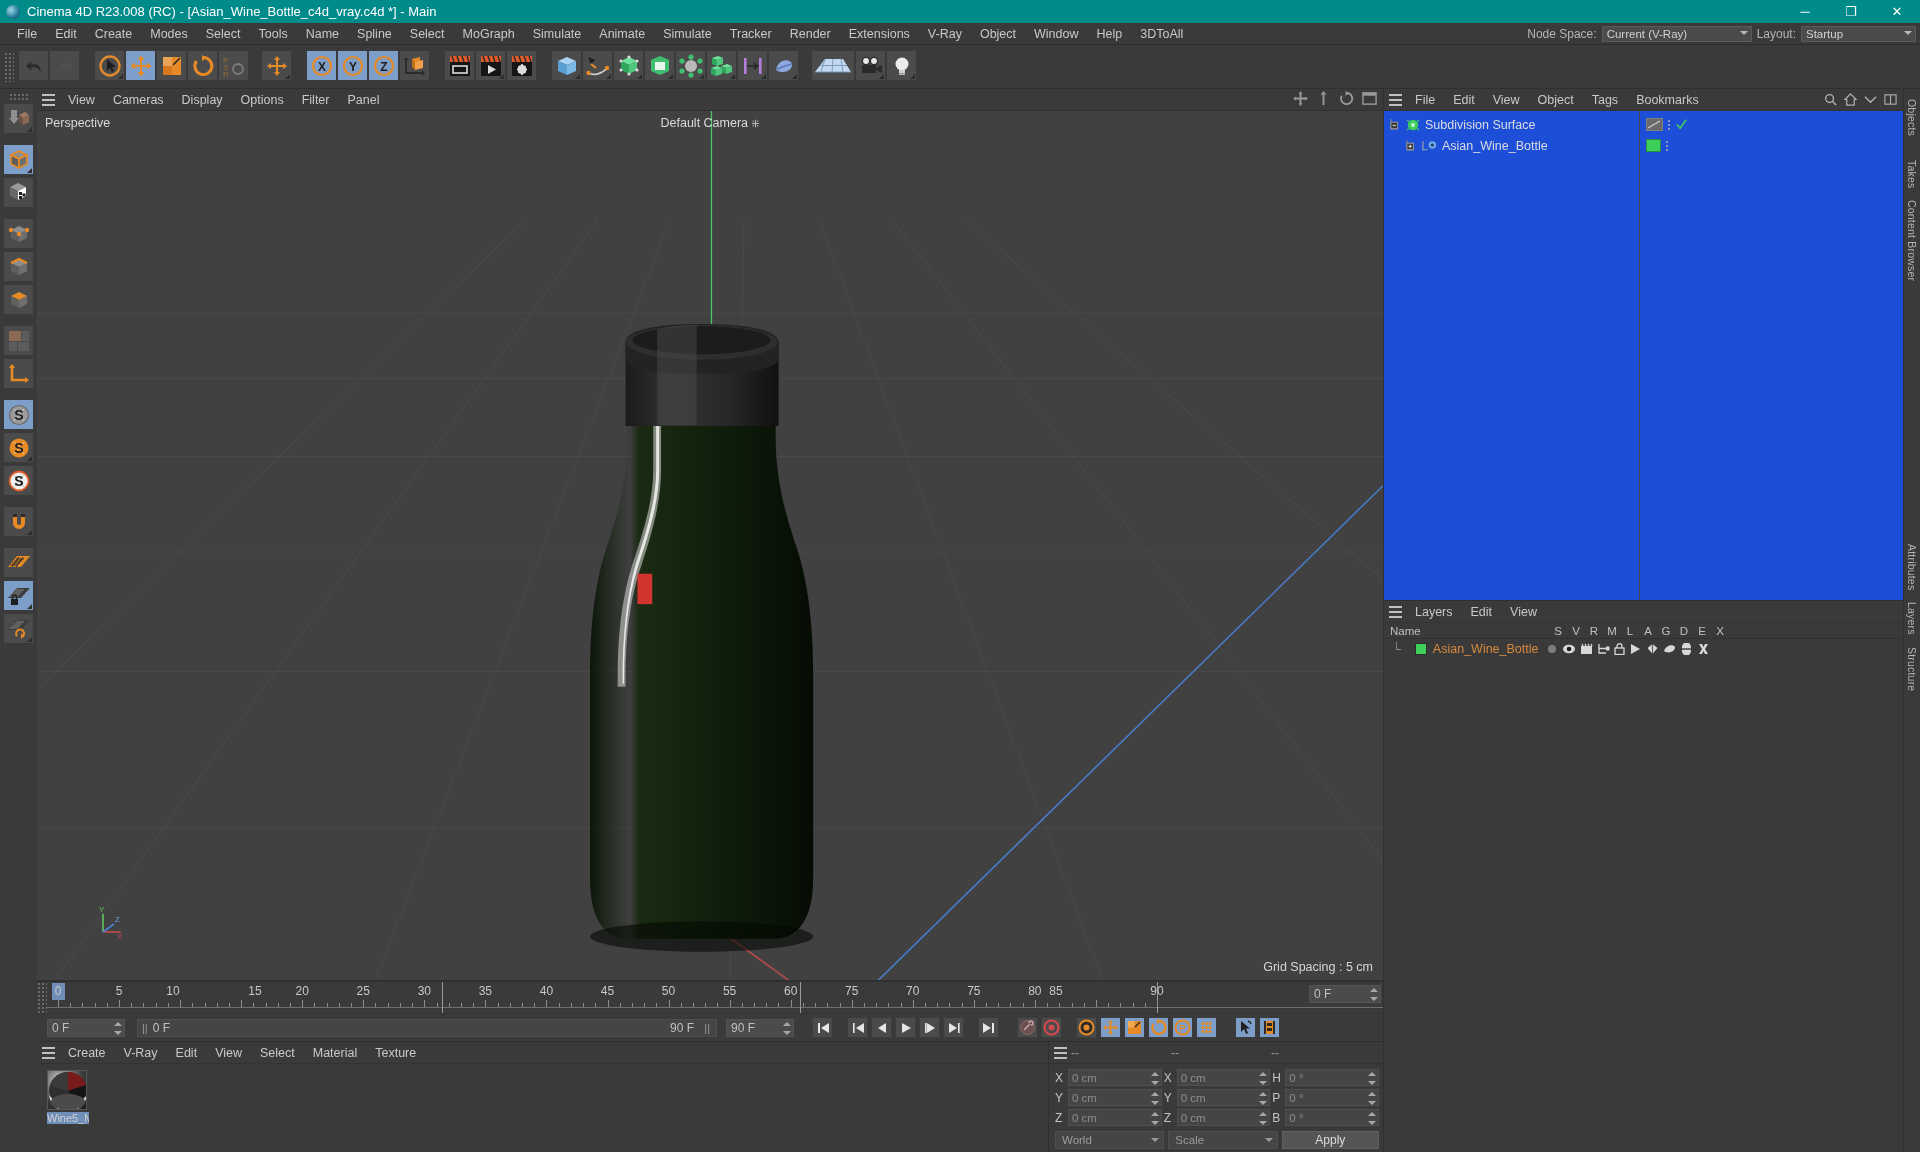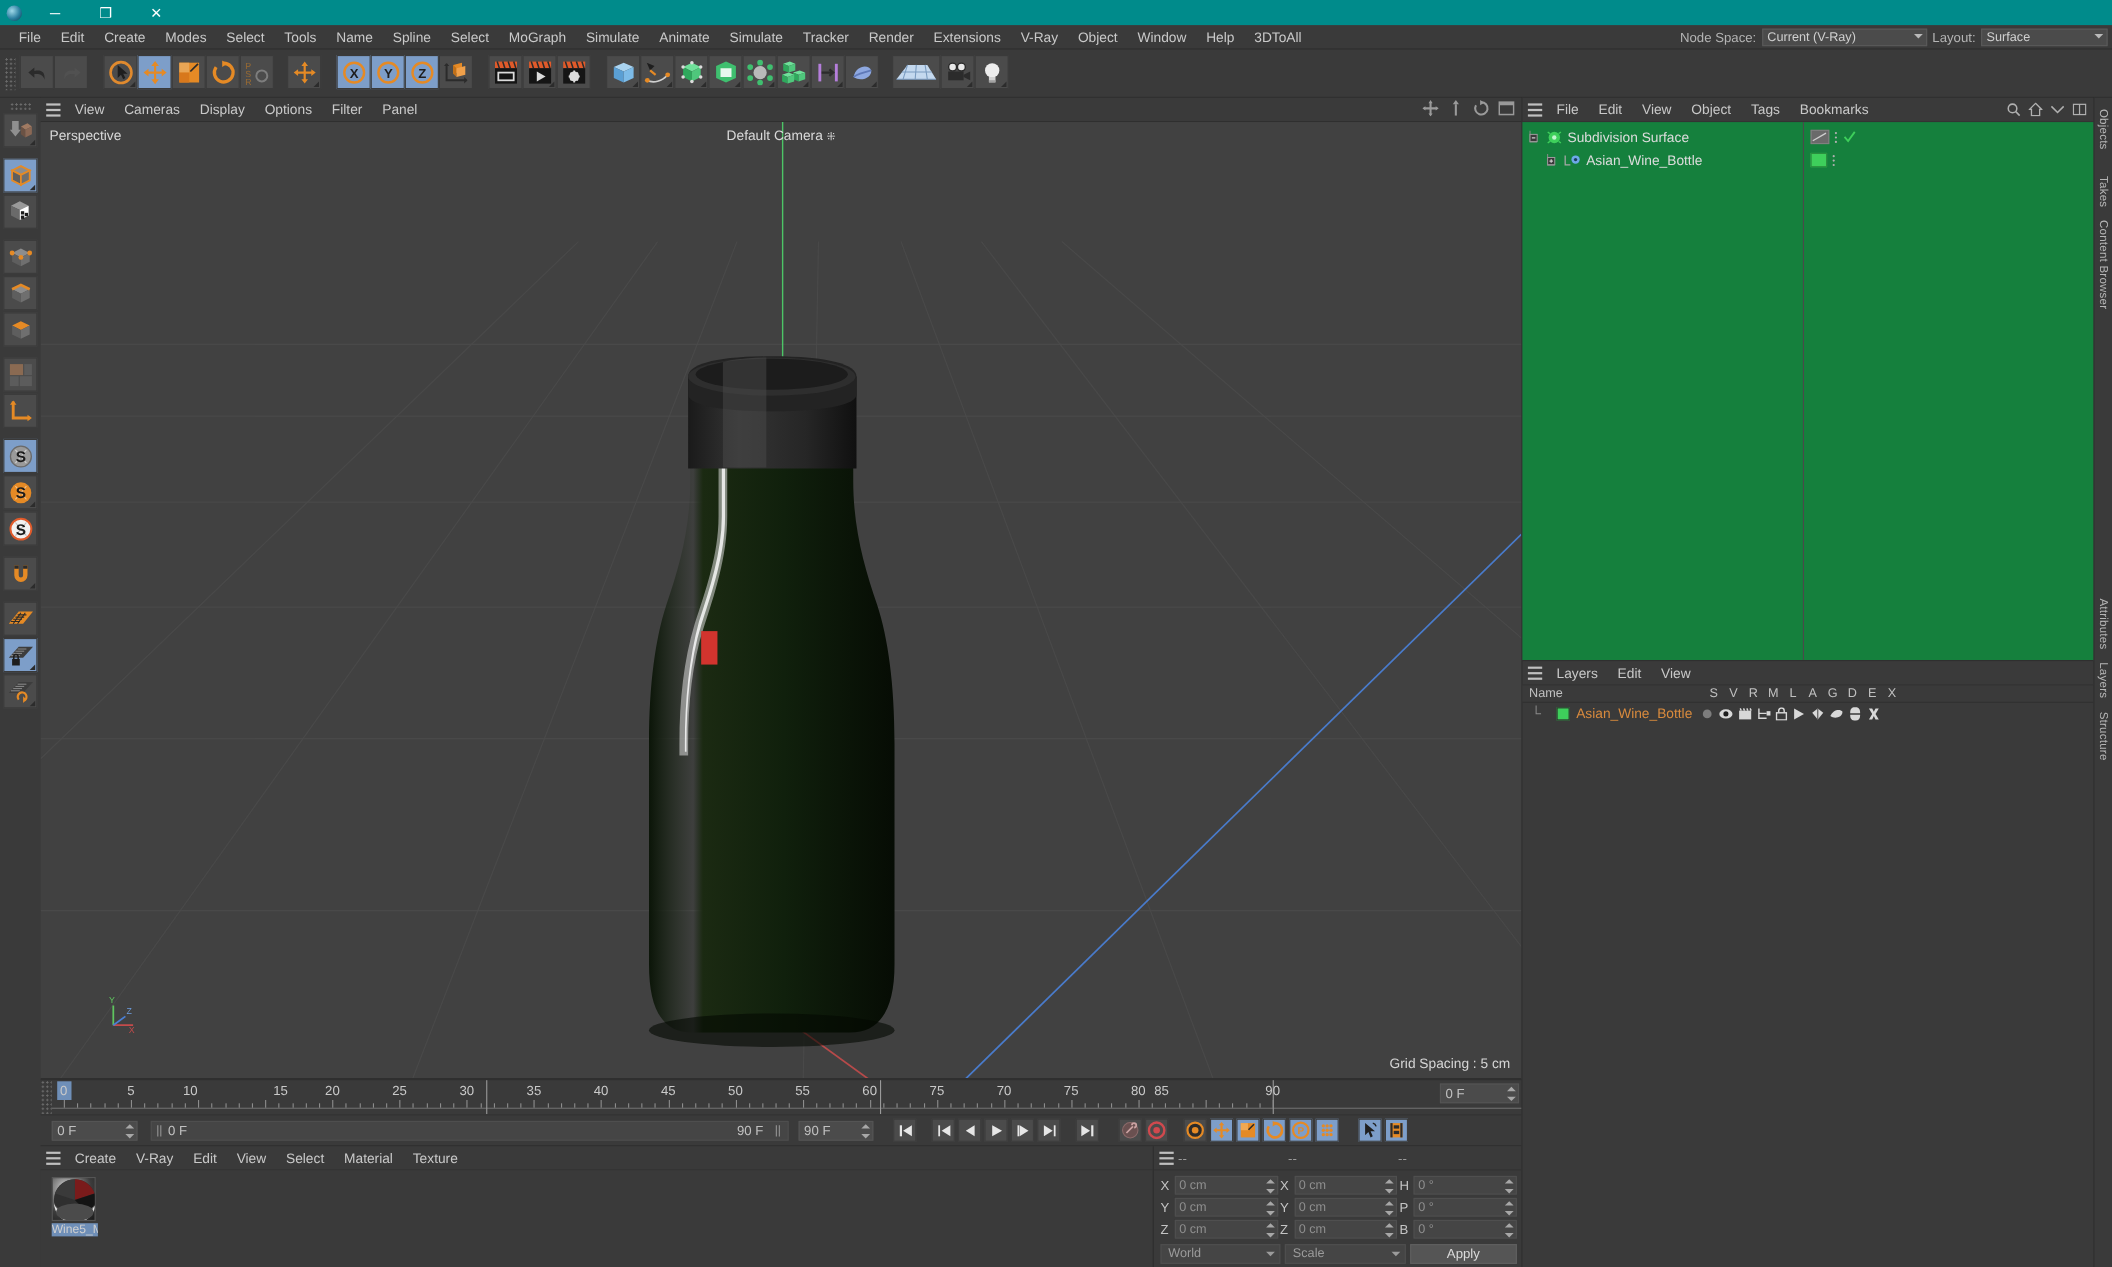--- a/index.html
+++ b/index.html
@@ -135,21 +135,21 @@
   .cbtn { background:#555;border:1px solid #606060;height:18px;flex:1 1 0;
           font-size:12px;color:#dcdcdc;display:flex;align-items:center;justify-content:center;}
 
   
   #rightcol { width:520px; flex:0 0 520px; display:flex; flex-direction:column;
               background:#3a3a3a; border-left:1px solid #2f2f2f; }
   #objman { height:512px; display:flex; flex-direction:column; border-bottom:1px solid #2f2f2f; }
   #objman .obar, #layman .obar { height:22px; display:flex; align-items:center; border-bottom:1px solid #333; position:relative;}
   #objman .obar .mi, #layman .obar .mi { padding:0 9px;height:22px;line-height:22px;font-size:12.5px;color:#c9c9c9;}
   .obar-icons { position:absolute; right:6px; top:4px; display:flex; gap:7px; align-items:center;}
-  #obj-tree { flex:1 1 auto; background:#15803d; padding-top:3px; position:relative; }
+  #obj-tree { flex:1 1 auto; background:#1d4ed8; padding-top:3px; position:relative; }
   .obj-row { height:21px; display:flex; align-items:center; font-size:12.5px; position:relative; }
   .obj-name { color:#dcdcdc; margin-left:4px; }
   .obj-dots { display:flex; flex-direction:column; gap:2px; }
   .obj-dots i { width:2px;height:2px;background:#b0b0b0;display:block;border-radius:50%; }
   .obj-col-sep { position:absolute; left:255px; top:0; bottom:0; width:1px; background:#4a4a4a; }
 
   #layman { flex:1 1 auto; display:flex; flex-direction:column; }
   #lay-head { height:16px; display:flex; align-items:center; background:#3a3a3a;
               border-bottom:1px solid #313131; font-size:11.5px; color:#c0c0c0; }
   #lay-head .nm { width:165px; padding-left:6px; }
@@ -168,20 +168,21 @@
 
   .burger-sm { width:22px;height:22px;display:flex;flex-direction:column;
      align-items:center;justify-content:center;gap:3px;flex:0 0 22px; }
   .burger-sm i{display:block;width:13px;height:2px;background:#c0c0c0;}
 </style>
 </head>
 <body>
 
 <div id="titlebar">
   <div class="c4d-logo"></div>
+  <div class="t-text">Cinema 4D R23.008 (RC) - [Asian_Wine_Bottle_c4d_vray.c4d *] - Main</div>
   <div class="win-btns">
     <div>─</div>
     <div>❐</div>
     <div class="close">✕</div>
   </div>
 </div>
 
 <div id="menubar">
   <div style="width:8px;flex:0 0 8px;"></div>
   <div class="mi">File</div>
@@ -207,21 +208,21 @@
   <div class="mi">3DToAll</div>
 
   <div class="right">
     <span class="lbl-small">Node Space:</span>
     <div class="combo" style="width:150px;">
       <span>Current (V-Ray)</span>
       <span class="arrow"></span>
     </div>
     <span class="lbl-small">Layout:</span>
     <div class="combo" style="width:115px;">
-      <span>Surface</span>
+      <span>Startup</span>
       <span class="arrow"></span>
     </div>
   </div>
 </div>
 
 <div id="toolbar-top" style="height:44px;background:#3a3a3a;display:flex;align-items:center;border-bottom:1px solid #2f2f2f;padding-left:4px;">
   <div style="width:10px;height:30px;background-image:radial-gradient(#6b6b6b 38%, transparent 40%);background-size:4px 4px;flex:0 0 10px;"></div>
 
   <div class="tbtn" style="margin-left:4px;">
     <svg width="22" height="22" viewBox="0 0 24 24">

